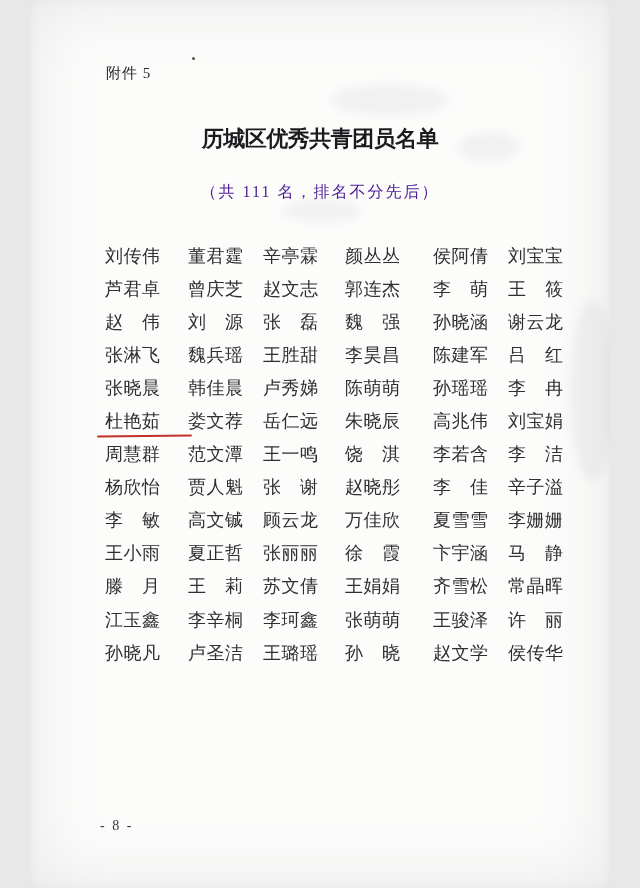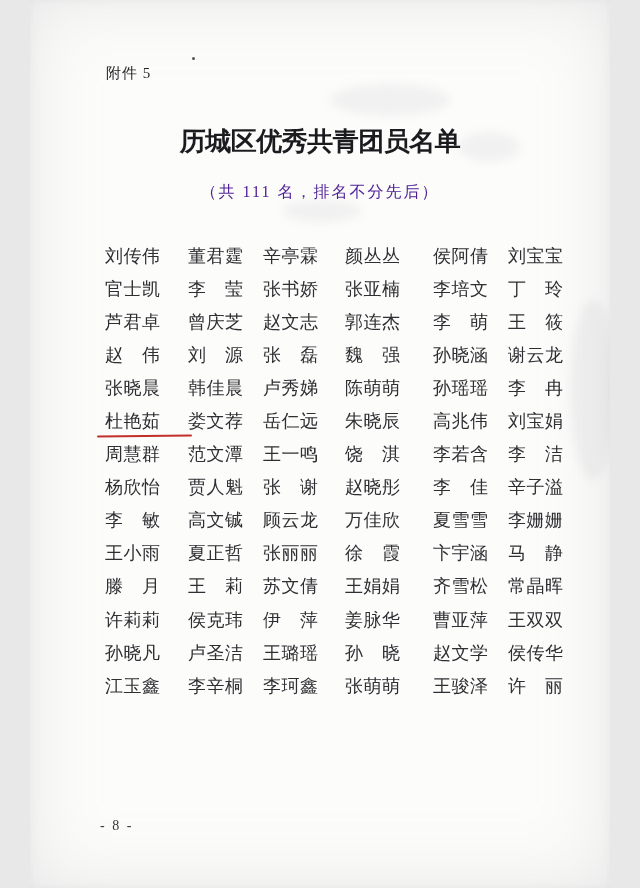--- a/index.html
+++ b/index.html
@@ -13,21 +13,21 @@
     color:#2e2e32;
     box-shadow: inset 0 0 70px rgba(185,185,190,0.30), inset 0 0 8px rgba(200,200,205,0.25);
   }
   .attachment {
     position:absolute; left:76px; top:64px;
     font-size:15px; letter-spacing:1px; color:#26262a;
   }
   .title {
     position:absolute; top:124px; left:0; width:100%;
     margin:0; text-align:center;
-    font-size:26px; font-weight:bold; letter-spacing:-0.5px;
+    font-size:22px; font-weight:bold; letter-spacing:-0.5px;
     color:#1b1b1f;
   }
   .subtitle {
     position:absolute; top:182px; left:0; width:100%;
     text-align:center; font-size:16px; letter-spacing:2px;
     color:#4c1d95;
   }
   .roster { position:absolute; left:75px; top:239px; width:480px; }
   .roster-row {
     display:grid;
@@ -82,42 +82,42 @@
   <div class="roster" id="roster">
       <div class="roster-row">
         <span class="name-cell">刘传伟</span>
         <span class="name-cell">董君霆</span>
         <span class="name-cell">辛亭霖</span>
         <span class="name-cell">颜丛丛</span>
         <span class="name-cell">侯阿倩</span>
         <span class="name-cell">刘宝宝</span>
       </div>
       <div class="roster-row">
-        <span class="name-cell">官士凯</span>
-        <span class="name-cell">李　莹</span>
-        <span class="name-cell">张书娇</span>
-        <span class="name-cell">张亚楠</span>
-        <span class="name-cell">李培文</span>
-        <span class="name-cell">丁　玲</span>
-      </div>
-      <div class="roster-row">
         <span class="name-cell">芦君卓</span>
         <span class="name-cell">曾庆芝</span>
         <span class="name-cell">赵文志</span>
         <span class="name-cell">郭连杰</span>
         <span class="name-cell">李　萌</span>
         <span class="name-cell">王　筱</span>
       </div>
       <div class="roster-row">
         <span class="name-cell">赵　伟</span>
         <span class="name-cell">刘　源</span>
         <span class="name-cell">张　磊</span>
         <span class="name-cell">魏　强</span>
         <span class="name-cell">孙晓涵</span>
         <span class="name-cell">谢云龙</span>
+      </div>
+      <div class="roster-row">
+        <span class="name-cell">张淋飞</span>
+        <span class="name-cell">魏兵瑶</span>
+        <span class="name-cell">王胜甜</span>
+        <span class="name-cell">李昊昌</span>
+        <span class="name-cell">陈建军</span>
+        <span class="name-cell">吕　红</span>
       </div>
       <div class="roster-row">
         <span class="name-cell">张晓晨</span>
         <span class="name-cell">韩佳晨</span>
         <span class="name-cell">卢秀娣</span>
         <span class="name-cell">陈萌萌</span>
         <span class="name-cell">孙瑶瑶</span>
         <span class="name-cell">李　冉</span>
       </div>
       <div class="roster-row">
@@ -162,40 +162,32 @@
       </div>
       <div class="roster-row">
         <span class="name-cell">滕　月</span>
         <span class="name-cell">王　莉</span>
         <span class="name-cell">苏文倩</span>
         <span class="name-cell">王娟娟</span>
         <span class="name-cell">齐雪松</span>
         <span class="name-cell">常晶晖</span>
       </div>
       <div class="roster-row">
-        <span class="name-cell">许莉莉</span>
-        <span class="name-cell">侯克玮</span>
-        <span class="name-cell">伊　萍</span>
-        <span class="name-cell">姜脉华</span>
-        <span class="name-cell">曹亚萍</span>
-        <span class="name-cell">王双双</span>
+        <span class="name-cell">江玉鑫</span>
+        <span class="name-cell">李辛桐</span>
+        <span class="name-cell">李珂鑫</span>
+        <span class="name-cell">张萌萌</span>
+        <span class="name-cell">王骏泽</span>
+        <span class="name-cell">许　丽</span>
       </div>
       <div class="roster-row">
         <span class="name-cell">孙晓凡</span>
         <span class="name-cell">卢圣洁</span>
         <span class="name-cell">王璐瑶</span>
         <span class="name-cell">孙　晓</span>
         <span class="name-cell">赵文学</span>
         <span class="name-cell">侯传华</span>
       </div>
-      <div class="roster-row">
-        <span class="name-cell">江玉鑫</span>
-        <span class="name-cell">李辛桐</span>
-        <span class="name-cell">李珂鑫</span>
-        <span class="name-cell">张萌萌</span>
-        <span class="name-cell">王骏泽</span>
-        <span class="name-cell">许　丽</span>
-      </div>
     </div>
 
   <div class="pageno">- 8 -</div>
 
 </div>
 
 </body></html>

